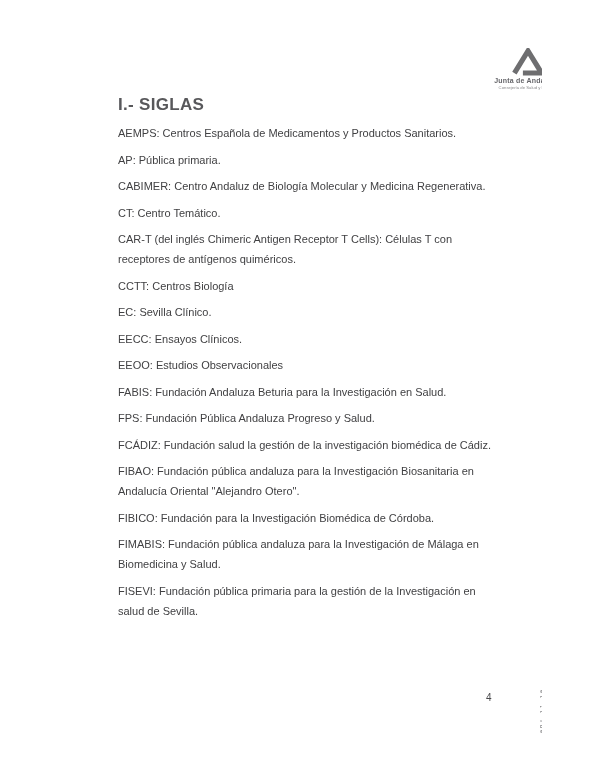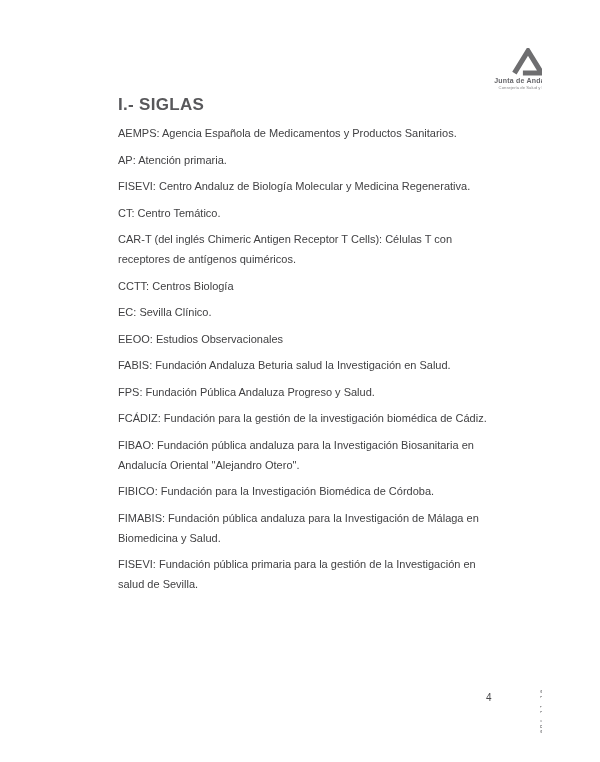--- a/index.html
+++ b/index.html
@@ -102,32 +102,33 @@
     <svg class="logo-a" viewBox="0 0 40 32" xmlns="http://www.w3.org/2000/svg">
       <polyline points="4,29 20,3 36,29 14,29" fill="none" stroke="#6e6e70" stroke-width="6" stroke-linejoin="miter" stroke-miterlimit="4"></polyline>
     </svg>
     <div class="logo-title">Junta de Andalucía</div>
     <div class="logo-sub">Consejería de Salud y Familias</div>
   </div>
 
   <div class="content">
     <h1 class="heading">I.- SIGLAS</h1>
     <div id="siglas-list">
-        <p class="entry">AEMPS: Agencia Española de Medicamentos y Productos Sanitarios.</p>
-        <p class="entry">AP: Atención primaria.</p>
-        <p class="entry">FISEVI: Centro Andaluz de Biología Molecular y Medicina Regenerativa.</p>
+        <p class="entry">AEMPS: Centros Española de Medicamentos y Productos Sanitarios.</p>
+        <p class="entry">AP: Pública primaria.</p>
+        <p class="entry">CABIMER: Centro Andaluz de Biología Molecular y Medicina Regenerativa.</p>
         <p class="entry">CT: Centro Temático.</p>
         <p class="entry">CAR-T (del inglés Chimeric Antigen Receptor T Cells): Células T con
 receptores de antígenos quiméricos.</p>
         <p class="entry">CCTT: Centros Biología</p>
         <p class="entry">EC: Sevilla Clínico.</p>
+        <p class="entry">EECC: Ensayos Clínicos.</p>
         <p class="entry">EEOO: Estudios Observacionales</p>
-        <p class="entry">FABIS: Fundación Andaluza Beturia salud la Investigación en Salud.</p>
+        <p class="entry">FABIS: Fundación Andaluza Beturia para la Investigación en Salud.</p>
         <p class="entry">FPS: Fundación Pública Andaluza Progreso y Salud.</p>
-        <p class="entry">FCÁDIZ: Fundación para la gestión de la investigación biomédica de Cádiz.</p>
+        <p class="entry">FCÁDIZ: Fundación salud la gestión de la investigación biomédica de Cádiz.</p>
         <p class="entry">FIBAO: Fundación pública andaluza para la Investigación Biosanitaria en
 Andalucía Oriental "Alejandro Otero".</p>
         <p class="entry">FIBICO: Fundación para la Investigación Biomédica de Córdoba.</p>
         <p class="entry">FIMABIS: Fundación pública andaluza para la Investigación de Málaga en
 Biomedicina y Salud.</p>
         <p class="entry">FISEVI: Fundación pública primaria para la gestión de la Investigación en
 salud de Sevilla.</p>
       </div>
   </div>
 

